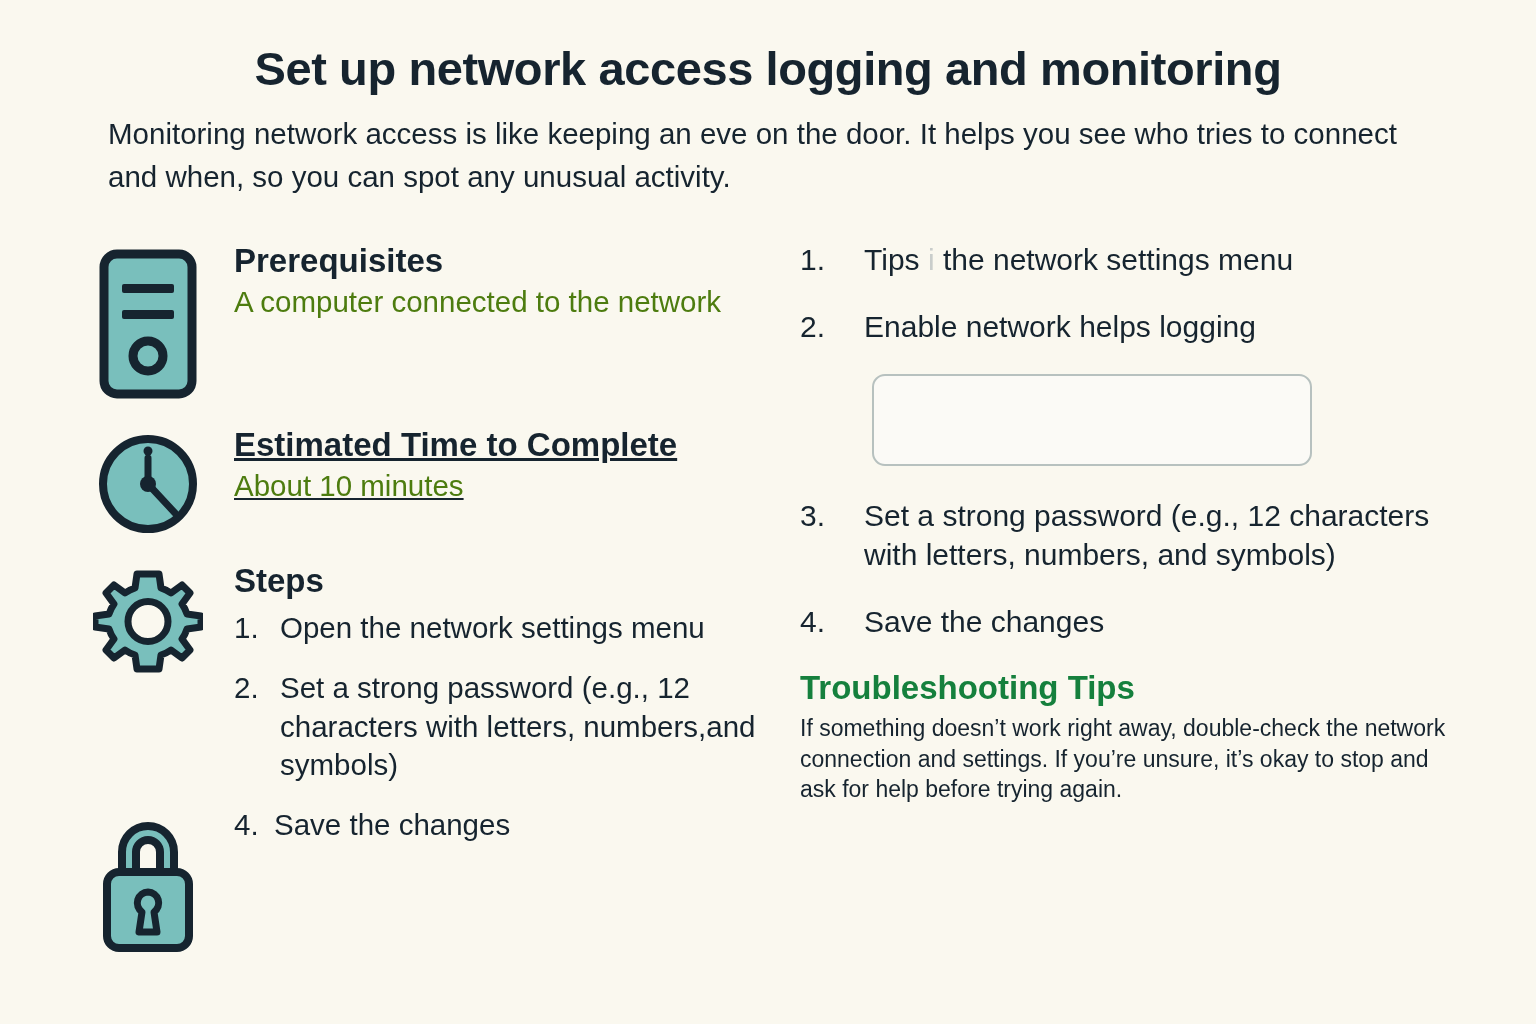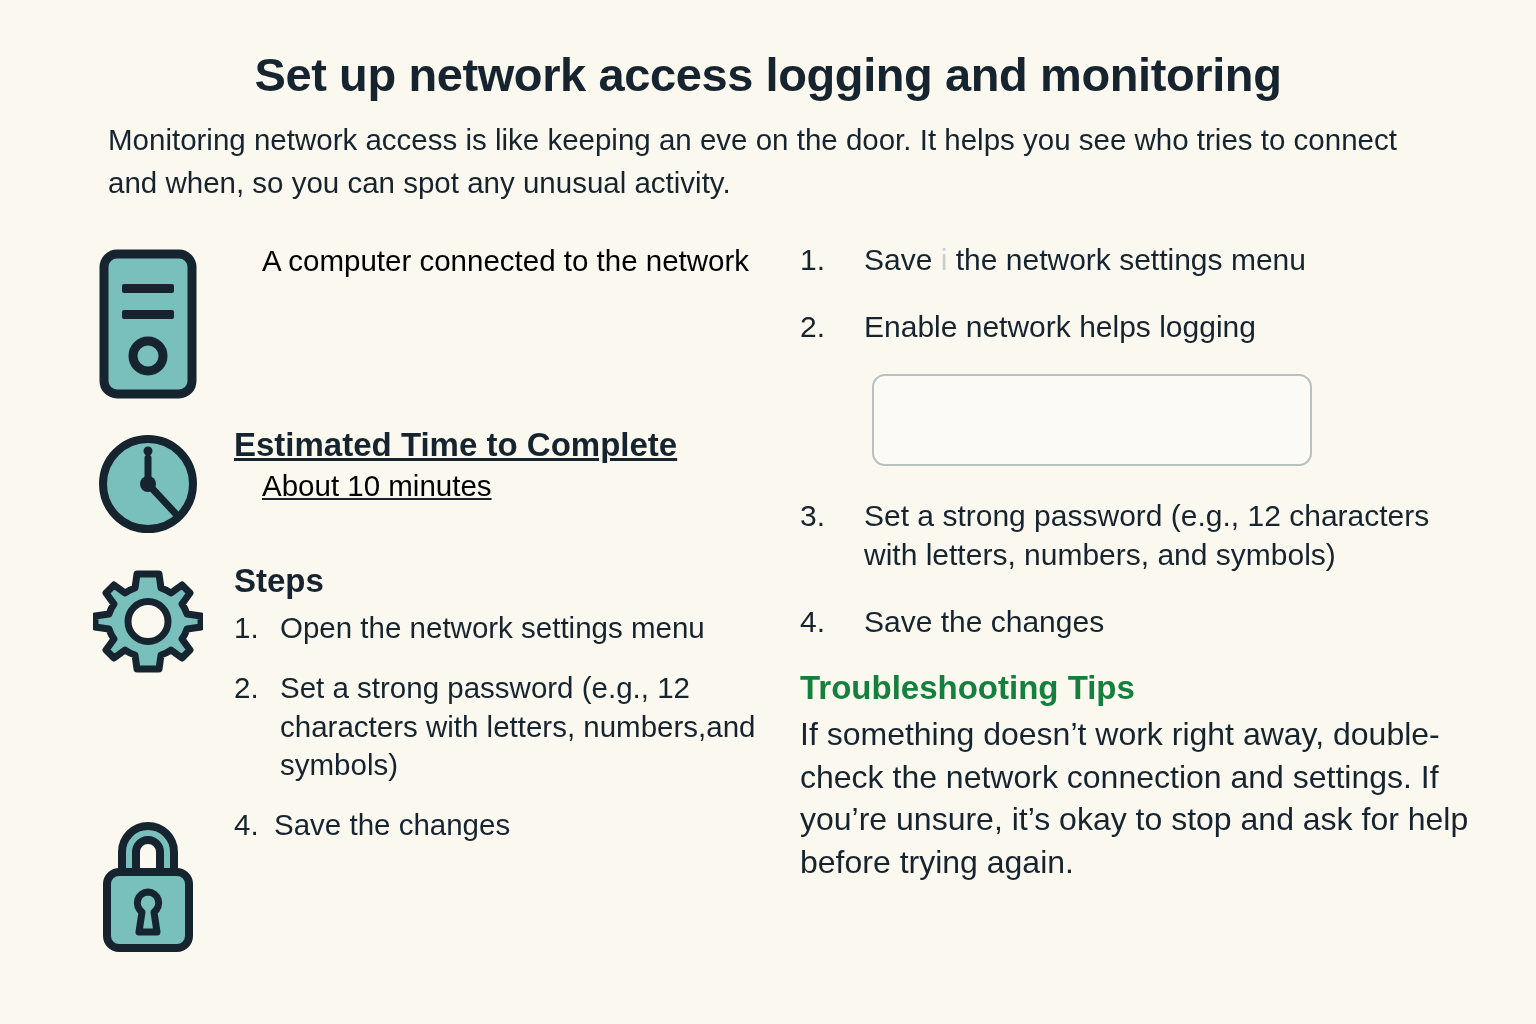--- a/index.html
+++ b/index.html
@@ -14,21 +14,21 @@
     background: #faf8ef;
     font-family: "Liberation Sans", sans-serif;
     color: #16242f;
     -webkit-font-smoothing: antialiased;
   }
 
   .page {
     position: relative;
     width: 1536px;
     height: 770px;
-    padding: 6px;
+    padding: 0;
   }
 
   
   .header {
     text-align: center;
     padding-top: 44px;
   }
 
   .title {
     font-size: 47px;
@@ -97,22 +97,21 @@
     font-size: 33px;
     font-weight: bold;
     line-height: 1.18;
     color: #16242f;
     margin-bottom: 2px;
   }
 
   .block-text {
     font-size: 29.5px;
     line-height: 1.29;
-    color: #000000;
-    margin-left: 28px;
+    color: #4d7c0f;
   }
 
   
   .left-steps {
     margin-top: 8px;
   }
 
   .left-step {
     display: flex;
     flex-direction: row;
@@ -173,21 +172,21 @@
 
   .tips-heading {
     font-size: 33px;
     font-weight: bold;
     color: #15803d;
     margin-top: 6px;
     margin-bottom: 6px;
   }
 
   .tips-text {
-    font-size: 32px;
+    font-size: 23px;
     line-height: 1.33;
     color: #16242f;
     max-width: 670px;
   }
 
   svg { display: block; }
 </style>
 </head>
 <body>
 
@@ -205,20 +204,21 @@
       <div class="block blk-prereq">
         <div class="block-icon">
           <svg width="100" height="152" viewBox="0 0 100 152" aria-hidden="true">
             <rect x="6" y="6" width="88" height="140" rx="13" ry="13" fill="#79bfbc" stroke="#16242f" stroke-width="9"></rect>
             <rect x="24" y="36" width="52" height="9" rx="2" fill="#16242f"></rect>
             <rect x="24" y="62" width="52" height="9" rx="2" fill="#16242f"></rect>
             <circle cx="50" cy="108" r="15" fill="none" stroke="#16242f" stroke-width="9"></circle>
           </svg>
         </div>
         <div class="block-body">
+          <div class="block-heading">Prerequisites</div>
           <div class="block-text">A computer connected to the network</div>
         </div>
       </div>
 
       <div class="block blk-time">
         <div class="block-icon">
           <svg width="104" height="104" viewBox="0 0 104 104" aria-hidden="true">
             <circle cx="52" cy="52" r="45" fill="#79bfbc" stroke="#16242f" stroke-width="8"></circle>
             <circle cx="52" cy="19" r="4.5" fill="#16242f"></circle>
             <line x1="52" y1="26" x2="52" y2="52" stroke="#16242f" stroke-width="7" stroke-linecap="round"></line>
@@ -274,21 +274,21 @@
           <path d="M50 80 a11 11 0 0 0 -6 20 l-3 20 l18 0 l-3 -20 a11 11 0 0 0 -6 -20 z" fill="#79bfbc" stroke="#16242f" stroke-width="7" stroke-linejoin="round"></path>
         </svg>
       </div>
 
     </div>
 
     <div class="col-right">
 
       <div class="r-step">
         <span class="r-step-num">1.</span>
-        <span class="r-step-text"><span>Save</span>&nbsp;<span class="ghost-i">i</span>&nbsp;<span>the network settings menu</span></span>
+        <span class="r-step-text"><span>Tips</span>&nbsp;<span class="ghost-i">i</span>&nbsp;<span>the network settings menu</span></span>
       </div>
 
       <div class="r-step">
         <span class="r-step-num">2.</span>
         <span class="r-step-text">Enable network helps logging</span>
       </div>
 
       <div class="input-box" placeholder=""></div>
 
       <div class="r-step">

